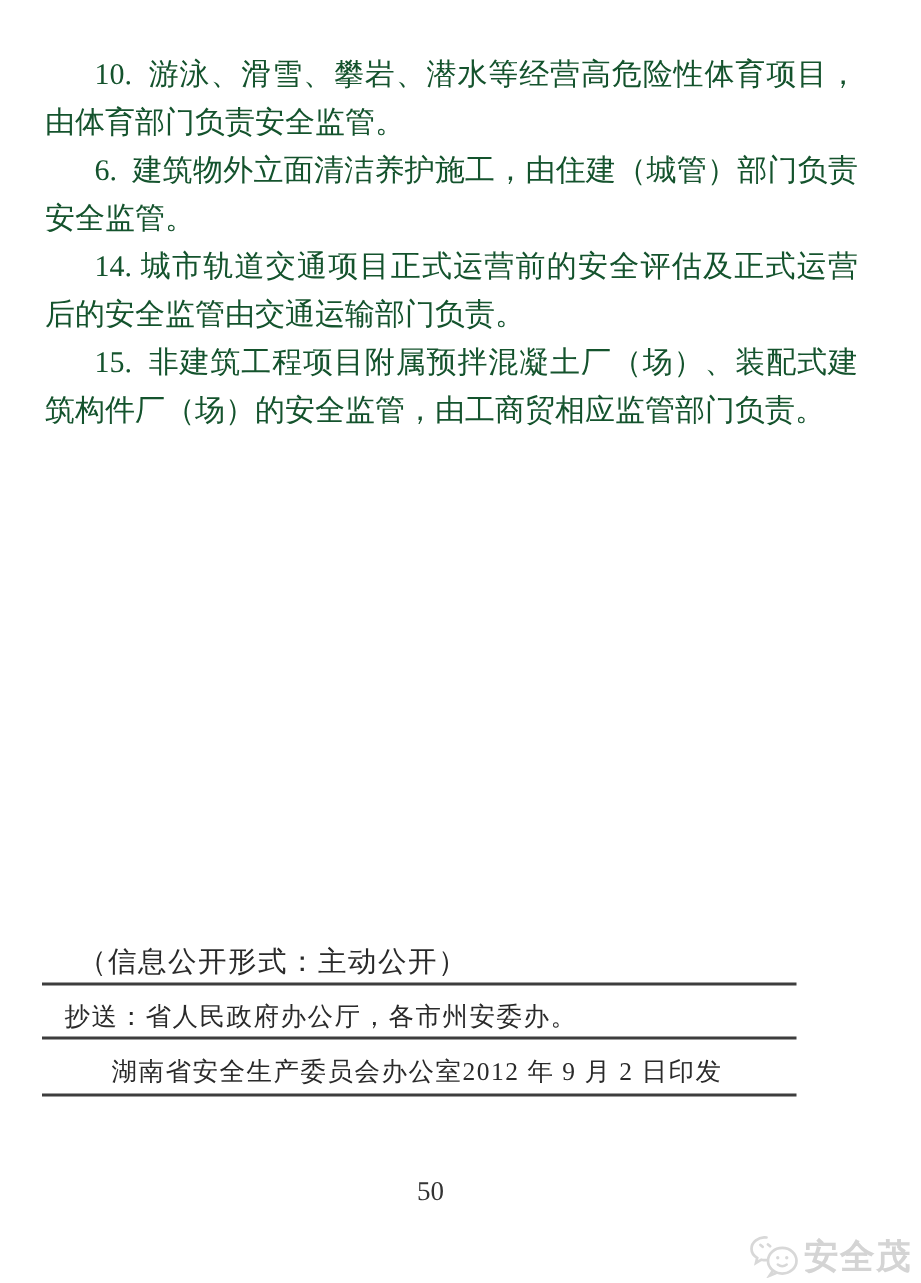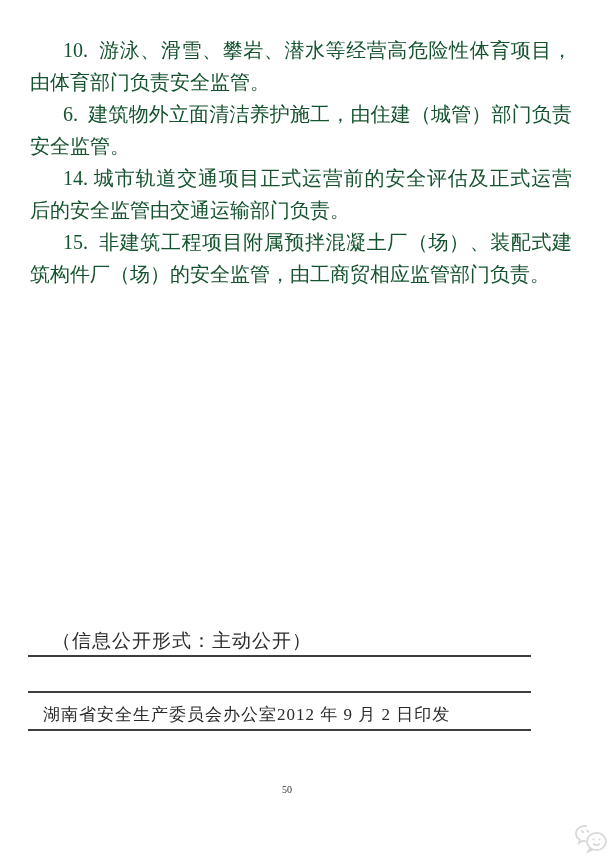--- a/index.html
+++ b/index.html
@@ -55,33 +55,33 @@
     font-size: 17px;
     letter-spacing: 1px;
     color: #2a2a2a;
   }
   .issuer-row {
     position: absolute;
     top: 703px;
     left: 43px;
     width: 470px;
     display: flex;
-    justify-content: flex-start;
+    justify-content: center;
     align-items: baseline;
     font-size: 17px;
     letter-spacing: 1px;
     color: #2a2a2a;
   }
   .page-number {
     position: absolute;
     top: 784px;
     left: 0;
     width: 574px;
     text-align: center;
-    font-size: 10px;
+    font-size: 18px;
     color: #333333;
   }
   
   .watermark {
     position: absolute;
     right: 6px;
     bottom: 2px;
     display: flex;
     align-items: center;
     gap: 3px;
@@ -103,20 +103,21 @@
     <p class="para">10.  游泳、滑雪、攀岩、潜水等经营高危险性体育项目，由体育部门负责安全监管。</p>
     <p class="para">6.  建筑物外立面清洁养护施工，由住建（城管）部门负责安全监管。</p>
     <p class="para">14. 城市轨道交通项目正式运营前的安全评估及正式运营后的安全监管由交通运输部门负责。</p>
     <p class="para">15.  非建筑工程项目附属预拌混凝土厂（场）、装配式建筑构件厂（场）的安全监管，由工商贸相应监管部门负责。</p>
   </main>
 
   <div class="disclosure">（信息公开形式：主动公开）</div>
 
   <div class="rule rule-1"></div>
 
+  <div class="cc-line">抄送：省人民政府办公厅，各市州安委办。</div>
 
   <div class="rule rule-2"></div>
 
   <div class="issuer-row">
     <span>湖南省安全生产委员会办公室</span>
     <span>2012 年 9 月 2 日印发</span>
   </div>
 
   <div class="rule rule-3"></div>
 
@@ -131,15 +132,16 @@
         </g>
         <g>
           <ellipse cx="22.5" cy="17.5" rx="9.5" ry="8.6" fill="#ffffff" stroke="#d8d8d8" stroke-width="1.8"></ellipse>
           <path d="M16 24.5 l-2 3 4 -1.6" fill="none" stroke="#d8d8d8" stroke-width="1.8" stroke-linecap="round"></path>
           <circle cx="19.5" cy="15.5" r="1.1" fill="#d8d8d8"></circle>
           <circle cx="25.5" cy="15.5" r="1.1" fill="#d8d8d8"></circle>
           <path d="M19.5 20 q3 2.2 6 0" fill="none" stroke="#d8d8d8" stroke-width="1.6" stroke-linecap="round"></path>
         </g>
       </svg>
     </span>
+    <span>安全茂</span>
   </div>
 
 </div>
 
 </body></html>

